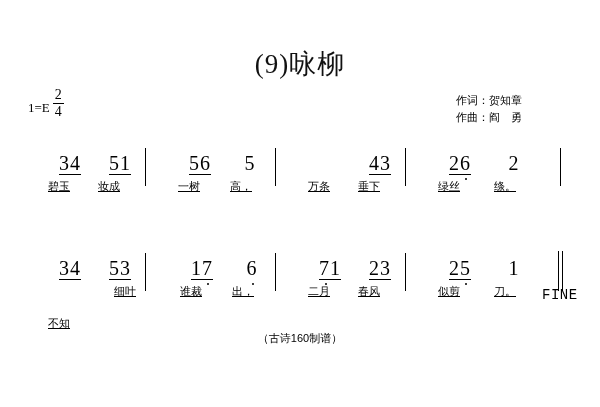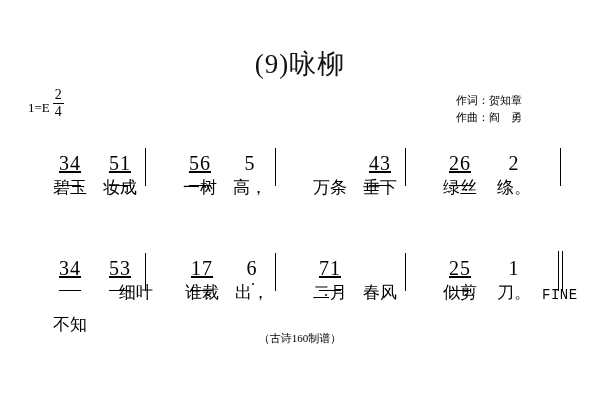--- a/index.html
+++ b/index.html
@@ -99,44 +99,44 @@
     position: relative;
     display: inline-block;
     font-family: "Liberation Serif", "DejaVu Serif", serif;
     font-size: 20px;
     line-height: 22px;
     letter-spacing: 1px;
     white-space: nowrap;
   }
   .note.beamed {
     border-bottom: 1.6px solid #000;
-    padding-bottom: 11px;
-    text-decoration: underline;
+    padding-bottom: 0px;
   }
   .octave-dot {
     position: absolute;
     left: 50%;
     bottom: -6px;
     width: 2px;
     height: 2px;
     background: #000;
     border-radius: 50%;
   }
   .octave-dot.right { left: 74%; }
   .octave-dot.leftpos { left: 26%; }
 
   .lyric {
     position: absolute;
     top: 28px;
-    text-align: center;
+    text-align: left;
     font-family: "DejaVu Sans", "Liberation Sans", sans-serif;
-    font-size: 17px;
+    font-size: 11px;
     line-height: 14px;
     white-space: nowrap;
     letter-spacing: 0px;
+    text-decoration: underline;
   }
 
   .barline {
     position: absolute;
     top: -4px;
     width: 1px;
     height: 38px;
     background: #000;
   }
   .final-barline {
@@ -165,21 +165,21 @@
     white-space: nowrap;
   }
 
   
   .footer {
     position: absolute;
     top: 331px;
     left: 0;
     width: 600px;
     text-align: center;
-    font-family: Liberation Serif, serif;
+    font-family: Liberation Sans, sans-serif;
     font-size: 11px;
     white-space: nowrap;
   }
 </style>
 </head>
 <body>
 
 <div class="title">(9)咏柳</div>
 
 <div class="keysig">
@@ -267,20 +267,23 @@
     </div>
     <div class="lyric" style="left:72px;width:40px;">出，</div>
     <div class="barline" style="left:115px;"></div>
   </div>
 
   <div class="measure" style="left:260px;width:115px;">
     <div class="note-group" style="left:18px;width:44px;">
       <span class="note beamed">71<i class="octave-dot leftpos"></i></span>
     </div>
     <div class="lyric" style="left:18px;width:44px;">二月</div>
+    <div class="note-group" style="left:68px;width:44px;">
+      <span class="note beamed">23</span>
+    </div>
     <div class="lyric" style="left:68px;width:44px;">春风</div>
     <div class="barline" style="left:115px;"></div>
   </div>
 
   <div class="measure" style="left:390px;width:150px;">
     <div class="note-group" style="left:18px;width:44px;text-align:center;">
       <span class="note beamed">25<i class="octave-dot right"></i></span>
     </div>
     <div class="lyric" style="left:18px;width:44px;">似剪</div>
     <div class="note-group" style="left:74px;width:40px;">

